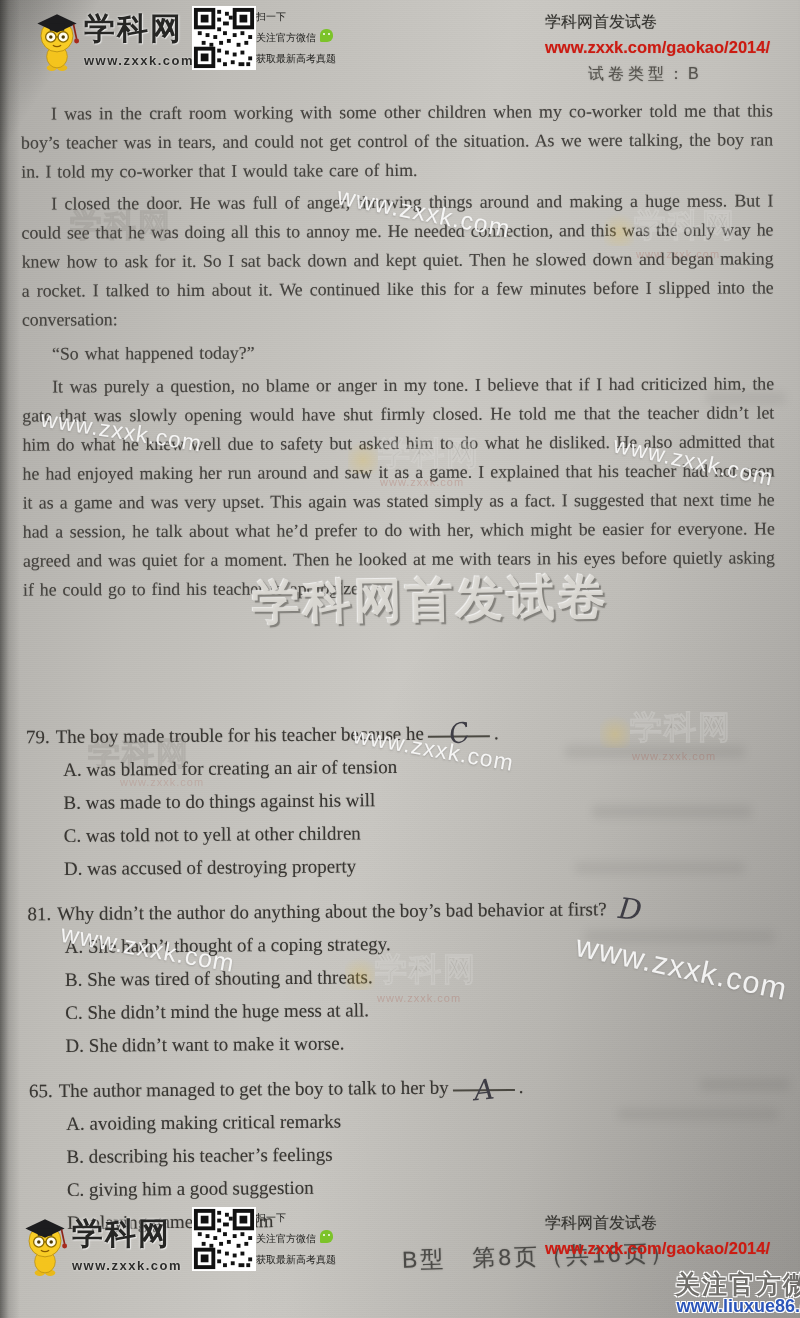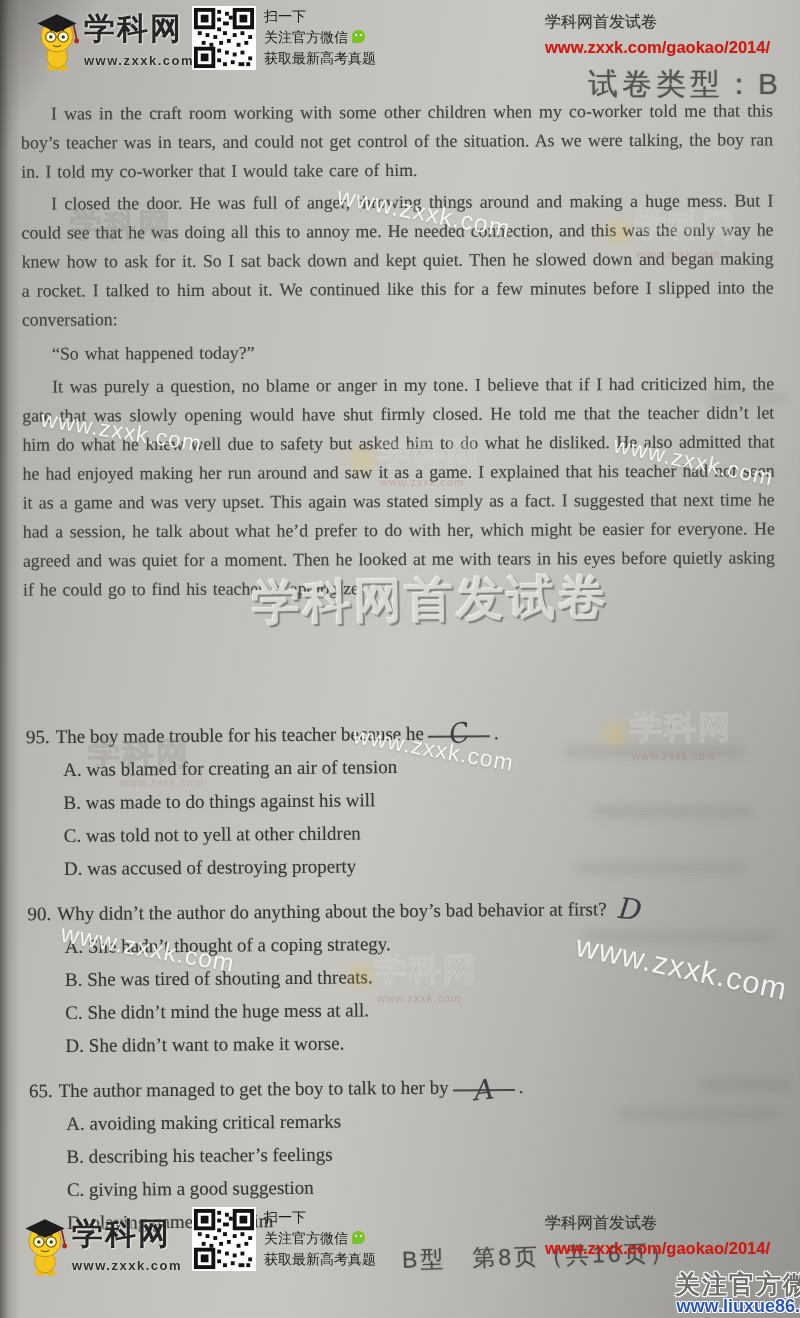--- a/index.html
+++ b/index.html
@@ -27,33 +27,33 @@
   .ftr{top:1205px;height:113px;}
   .logo{position:absolute;display:flex;align-items:flex-start;}
   .logo .mascot{width:46px;height:64px;flex:0 0 auto;}
   .logo-txt{margin-left:4px;font-family:"Liberation Sans",sans-serif;}
   .logo-name{font-size:31px;font-weight:bold;color:#262624;letter-spacing:2px;
     text-shadow:0 0 3px rgba(255,255,255,.85),1px 1px 0 rgba(255,255,255,.5);}
   .logo-url{font-size:13px;font-weight:bold;color:#2c2c2a;letter-spacing:1.5px;margin-top:3px;
     text-shadow:0 0 2px rgba(255,255,255,.7);}
   .qrblock{position:absolute;display:flex;}
   .qr{width:64px;height:64px;background:#fff;display:block;}
-  .qr-captions{margin-left:8px;font-family:"Liberation Sans",sans-serif;font-size:14px;
+  .qr-captions{font-family:"Liberation Sans",sans-serif;font-size:10px;
     color:#1d1d1b;line-height:21px;white-space:nowrap;}
   .wechat{display:inline-block;width:13px;height:13px;border-radius:45% 45% 45% 10%;
     background:#7cc32a;vertical-align:-1px;margin-left:4px;position:relative;}
   .wechat::before,.wechat::after{content:"";position:absolute;width:2px;height:2px;border-radius:50%;
     background:#fff;top:4px;}
   .wechat::before{left:3px;} .wechat::after{left:8px;}
   .release{position:absolute;font-family:"Liberation Sans",sans-serif;white-space:nowrap;}
   .release-label{font-size:16px;color:#34332f;text-shadow:0 0 1px rgba(60,60,58,.4);}
   .release-url{font-size:16.5px;font-weight:bold;color:#cb1b12;margin-top:5px;
     text-shadow:0 0 1px rgba(203,27,18,.4);}
   .paper-type{position:absolute;left:588px;top:64px;font-family:"Liberation Sans",sans-serif;
-    font-size:30px;color:#55534e;letter-spacing:4px;text-shadow:0 0 1.5px rgba(85,83,78,.55);}
+    font-size:16px;color:#55534e;letter-spacing:4px;text-shadow:0 0 1.5px rgba(85,83,78,.55);}
   .page-label{position:absolute;left:402px;top:36px;font-family:"Liberation Sans",sans-serif;
     font-size:23px;color:#4c4b48;letter-spacing:3px;transform:rotate(-1.6deg);
     text-shadow:0 0 1.5px rgba(76,75,72,.5);white-space:nowrap;}
   .corner-ad{position:absolute;right:6px;bottom:2px;text-align:right;z-index:50;
     font-family:"Liberation Sans",sans-serif;line-height:1.05;}
   .corner-name{font-size:25px;font-weight:bold;color:#716f6b;letter-spacing:2px;
     text-shadow:-1px -1px 0 #fff,1px -1px 0 #fff,-1px 1px 0 #fff,1px 1px 0 #fff;}
   .corner-url{font-size:18px;font-weight:bold;color:#2b55b9;
     text-shadow:-1px -1px 0 #fff,1px -1px 0 #fff,-1px 1px 0 #fff,1px 1px 0 #fff;}
 
@@ -207,31 +207,31 @@
     <p>I was in the craft room working with some other children when my co-worker told me that this boy’s teacher was in tears, and could not get control of the situation. As we were talking, the boy ran in. I told my co-worker that I would take care of him.</p>
     <p>I closed the door. He was full of anger, throwing things around and making a huge mess. But I could see that he was doing all this to annoy me. He needed connection, and this was the only way he knew how to ask for it. So I sat back down and kept quiet. Then he slowed down and began making a rocket. I talked to him about it. We continued like this for a few minutes before I slipped into the conversation:</p>
     <p class="quote">“So what happened today?”</p>
     <p>It was purely a question, no blame or anger in my tone. I believe that if I had criticized him, the gate that was slowly opening would have shut firmly closed. He told me that the teacher didn’t let him do what he knew well due to safety but asked him to do what he disliked. He also admitted that he had enjoyed making her run around and saw it as a game. I explained that his teacher had not seen it as a game and was very upset. This again was stated simply as a fact. I suggested that next time he had a session, he talk about what he’d prefer to do with her, which might be easier for everyone. He agreed and was quiet for a moment. Then he looked at me with tears in his eyes before quietly asking if he could go to find his teacher to apologize.</p>
   </div>
 
   <div class="questions">
 
     <div class="question">
       <div class="q-stem">
-        <span class="q-num">95.</span><span>The boy made trouble for his teacher because he</span><span class="blank"><span class="hand hand-c">C</span></span><span>.</span>
+        <span class="q-num">79.</span><span>The boy made trouble for his teacher because he</span><span class="blank"><span class="hand hand-c">C</span></span><span>.</span>
       </div>
       <div class="opt">A. was blamed for creating an air of tension</div>
       <div class="opt">B. was made to do things against his will</div>
       <div class="opt">C. was told not to yell at other children</div>
       <div class="opt">D. was accused of destroying property</div>
     </div>
 
     <div class="question">
       <div class="q-stem">
-        <span class="q-num">90.</span><span>Why didn’t the author do anything about the boy’s bad behavior at first?</span><span class="hand hand-d">D</span>
+        <span class="q-num">81.</span><span>Why didn’t the author do anything about the boy’s bad behavior at first?</span><span class="hand hand-d">D</span>
       </div>
       <div class="opt">A. She hadn’t thought of a coping strategy.</div>
       <div class="opt">B. She was tired of shouting and threats.</div>
       <div class="opt">C. She didn’t mind the huge mess at all.</div>
       <div class="opt">D. She didn’t want to make it worse.</div>
     </div>
 
     <div class="question">
       <div class="q-stem">
         <span class="q-num">65.</span><span>The author managed to get the boy to talk to her by</span><span class="blank"><span class="hand hand-a">A</span></span><span>.</span>

